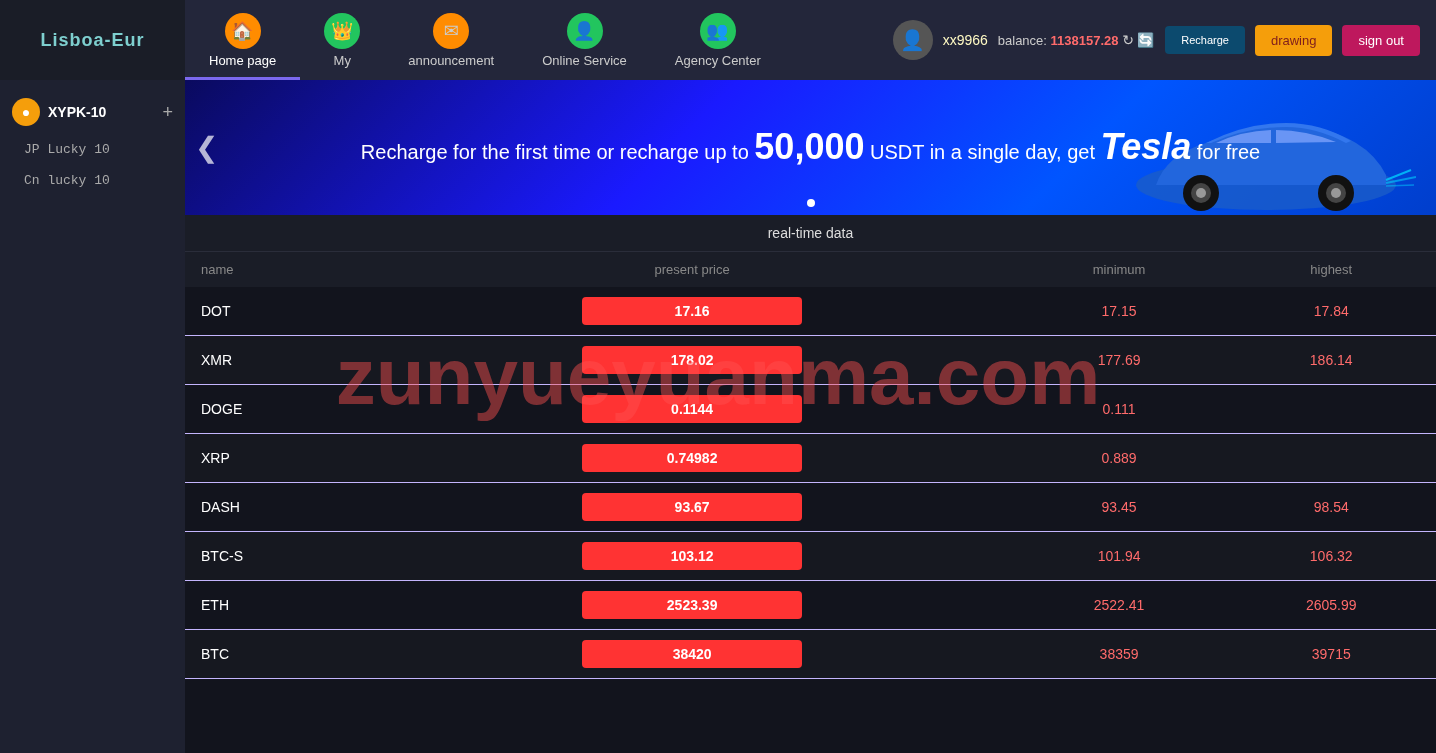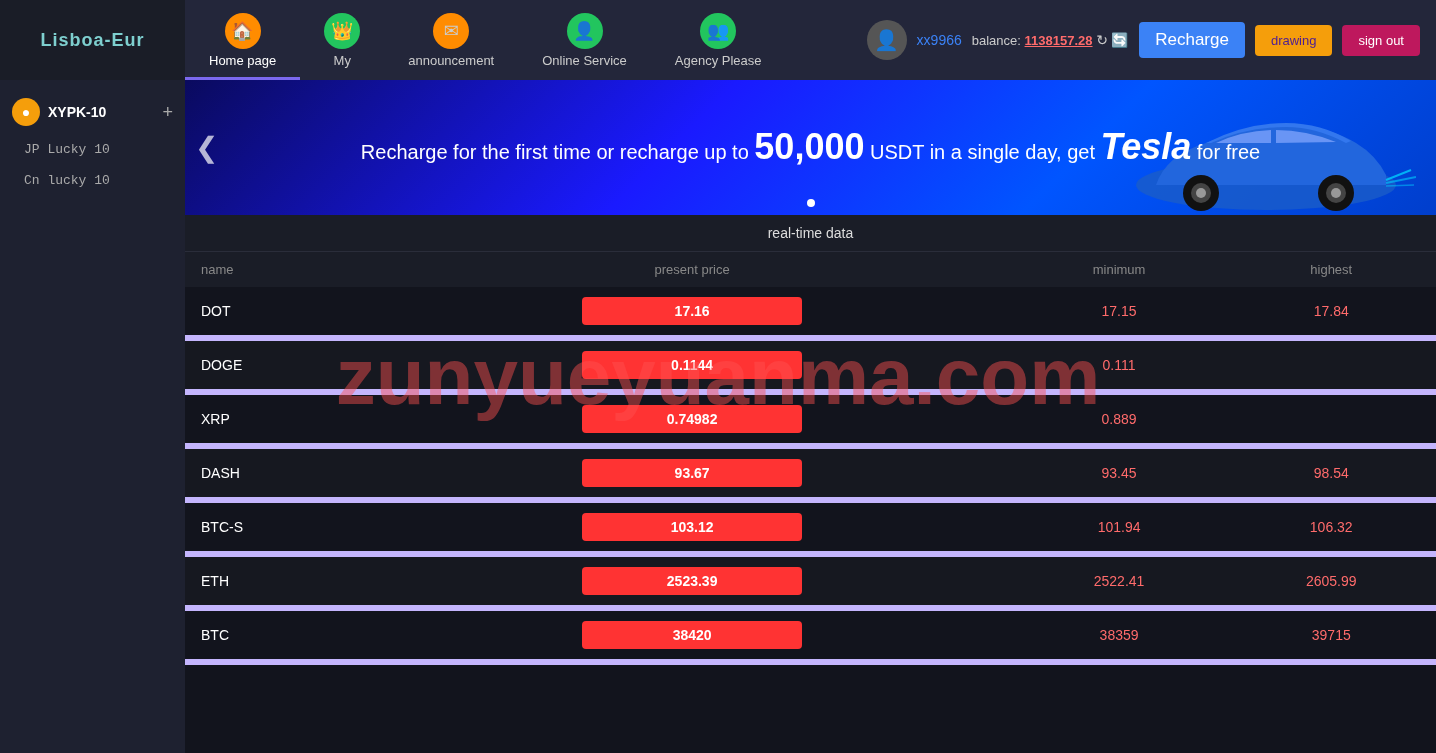--- a/index.html
+++ b/index.html
@@ -78,35 +78,35 @@
     .avatar {
       width: 40px;
       height: 40px;
       border-radius: 50%;
       background: #555;
       display: flex;
       align-items: center;
       justify-content: center;
       font-size: 20px;
     }
-    .username { color: #3b82f6; font-size: 14px; }
+    .username { color: #fef9c3; font-size: 14px; }
     .balance-area { color: #ccc; font-size: 13px; }
-    .balance-amount { color: #ff6b6b; font-weight: bold; text-decoration: underline; }
+    .balance-amount { color: #ff6b6b; font-weight: bold; }
     .btn-recharge {
-      background: #3b82f6;
+      background: #0c4a6e;
       color: #fff;
       border: none;
       padding: 8px 16px;
       border-radius: 4px;
       cursor: pointer;
-      font-size: 17px;
+      font-size: 11px;
     }
     .btn-drawing {
       background: #f59e0b;
-      color: #4c1d95;
+      color: #7f1d1d;
       border: none;
       padding: 8px 16px;
       border-radius: 4px;
       cursor: pointer;
       font-size: 13px;
     }
     .btn-signout {
       background: #be185d;
       color: #fff;
       border: none;
@@ -253,21 +253,21 @@
       font-weight: normal;
       padding: 10px 16px;
       text-align: left;
     }
     .data-table thead th:nth-child(2),
     .data-table thead th:nth-child(3),
     .data-table thead th:nth-child(4) {
       text-align: center;
     }
     .data-table tbody tr {
-      border-bottom: 6px solid #c4b5fd;
+      border-bottom: 1px solid #c4b5fd;
       background: #12141d;
     }
     .data-table tbody tr:nth-child(even) {
       background: #161820;
     }
     .data-table tbody td {
       padding: 10px 16px;
       font-size: 14px;
       color: #fff;
     }
@@ -333,21 +333,21 @@
     <div class="nav-tab">
       <div class="nav-icon orange">✉</div>
       <span>announcement</span>
     </div>
     <div class="nav-tab">
       <div class="nav-icon green">👤</div>
       <span>Online Service</span>
     </div>
     <div class="nav-tab">
       <div class="nav-icon green">👥</div>
-      <span>Agency Please</span>
+      <span>Agency Center</span>
     </div>
   </div>
   <div class="header-right">
     <div class="avatar">👤</div>
     <span class="username">xx9966</span>
     <div class="balance-area">
       <span>balance:</span>
       <span class="balance-amount">1138157.28</span>
       <span class="refresh-icon"> ↻ 🔄</span>
     </div>
@@ -429,20 +429,28 @@
       <tbody id="table-body">
       <tr>
             <td>DOT</td>
             <td>
               <div class="price-badge">17.16</div>
             </td>
             <td>17.15</td>
             <td>17.84</td>
           </tr>
           <tr>
+            <td>XMR</td>
+            <td>
+              <div class="price-badge">178.02</div>
+            </td>
+            <td>177.69</td>
+            <td>186.14</td>
+          </tr>
+          <tr>
             <td>DOGE</td>
             <td>
               <div class="price-badge">0.1144</div>
             </td>
             <td>0.111</td>
             <td></td>
           </tr>
           <tr>
             <td>XRP</td>
             <td>

